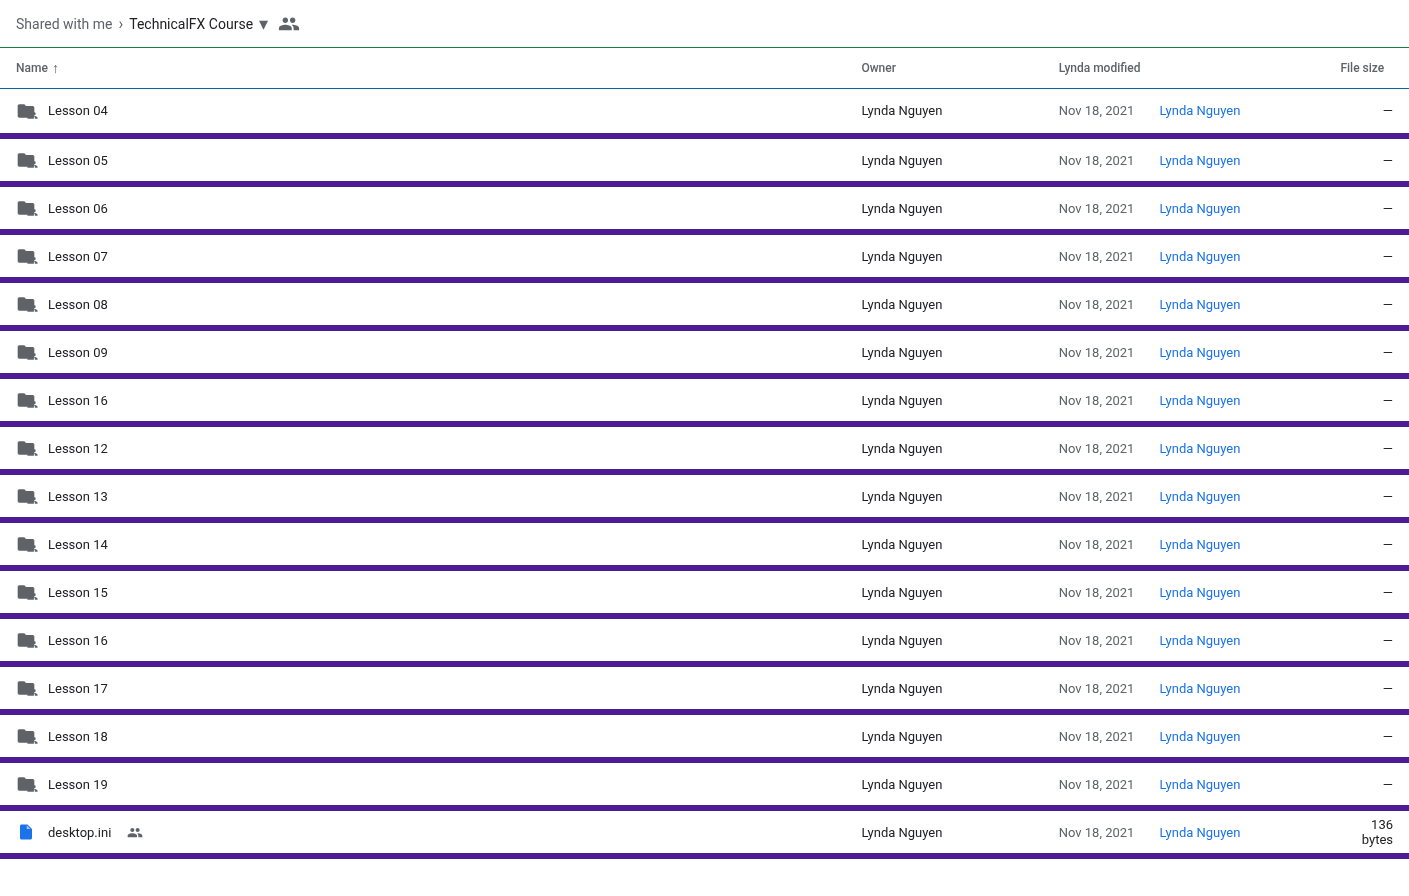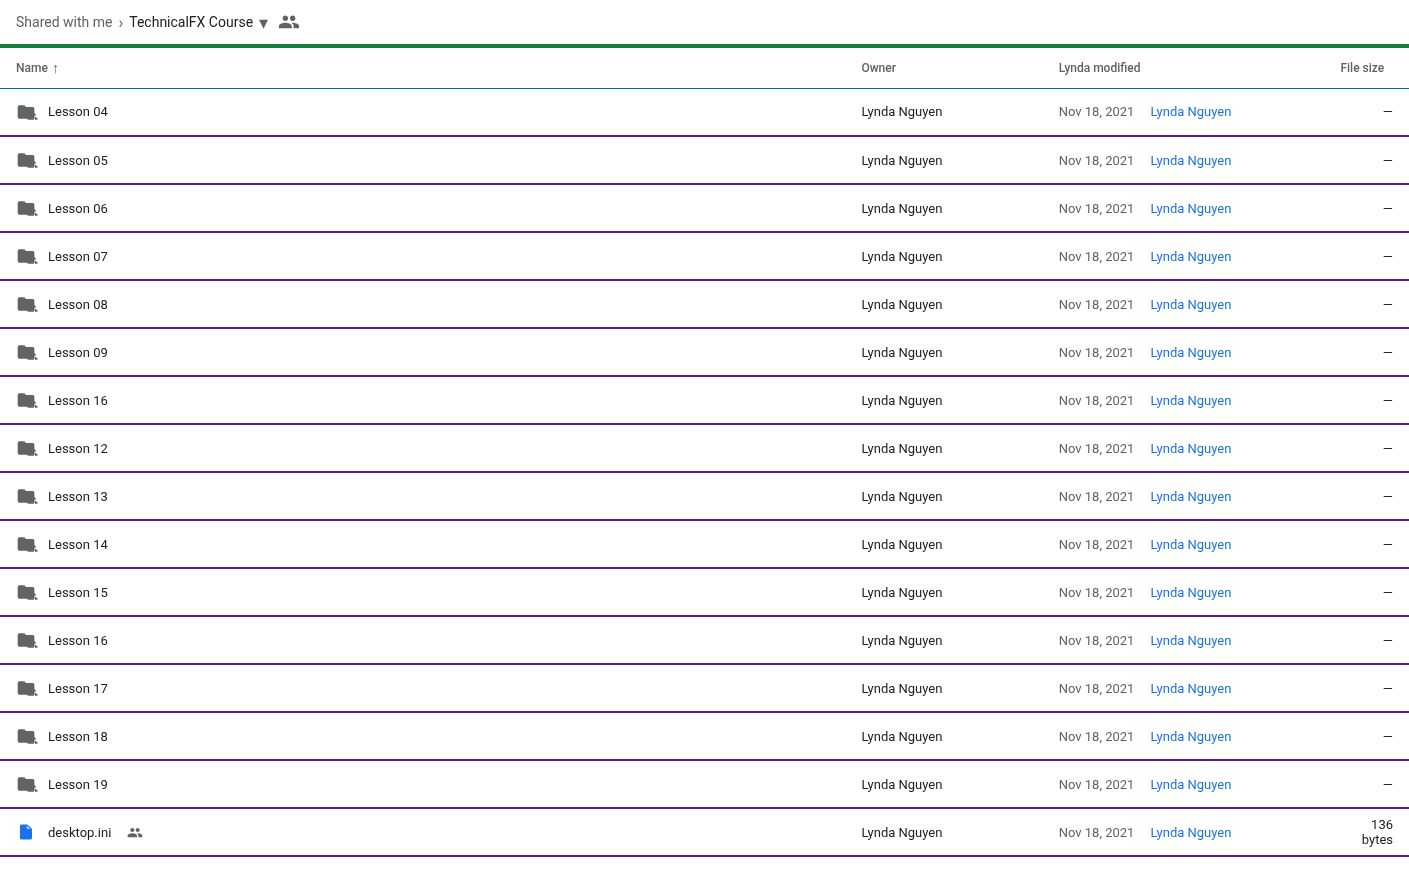--- a/index.html
+++ b/index.html
@@ -14,21 +14,21 @@
       color: #202124;
       background: #fff;
     }
 
     
     .breadcrumb {
       display: flex;
       align-items: center;
       padding: 8px 16px;
       height: 48px;
-      border-bottom: 4px solid #15803d;
+      border-bottom: 1px solid #15803d;
       gap: 6px;
     }
 
     .breadcrumb-link {
       color: #5f6368;
       font-size: 14px;
       cursor: pointer;
       text-decoration: none;
     }
 
@@ -103,21 +103,21 @@
       gap: 4px;
       cursor: pointer;
     }
 
     .sort-icon {
       font-size: 14px;
       color: #5f6368;
     }
 
     .file-table tbody tr {
-      border-bottom: 2px solid #4c1d95;
+      border-bottom: 6px solid #4c1d95;
       height: 48px;
       cursor: pointer;
     }
 
     .file-table tbody td {
       padding: 0 16px;
       font-size: 13px;
       color: #202124;
     }
 
@@ -187,21 +187,21 @@
       margin-left: 4px;
     }
 
     td.modified-td {
       vertical-align: middle;
     }
 
     .modified-wrapper {
       display: flex;
       align-items: center;
-      gap: 16px;
+      gap: 25px;
     }
   </style>
 </head>
 <body>
 
 <div>
   <div class="breadcrumb">
     <a class="breadcrumb-link">Shared with me</a>
     <span class="breadcrumb-chevron">›</span>
     <div class="breadcrumb-current">

